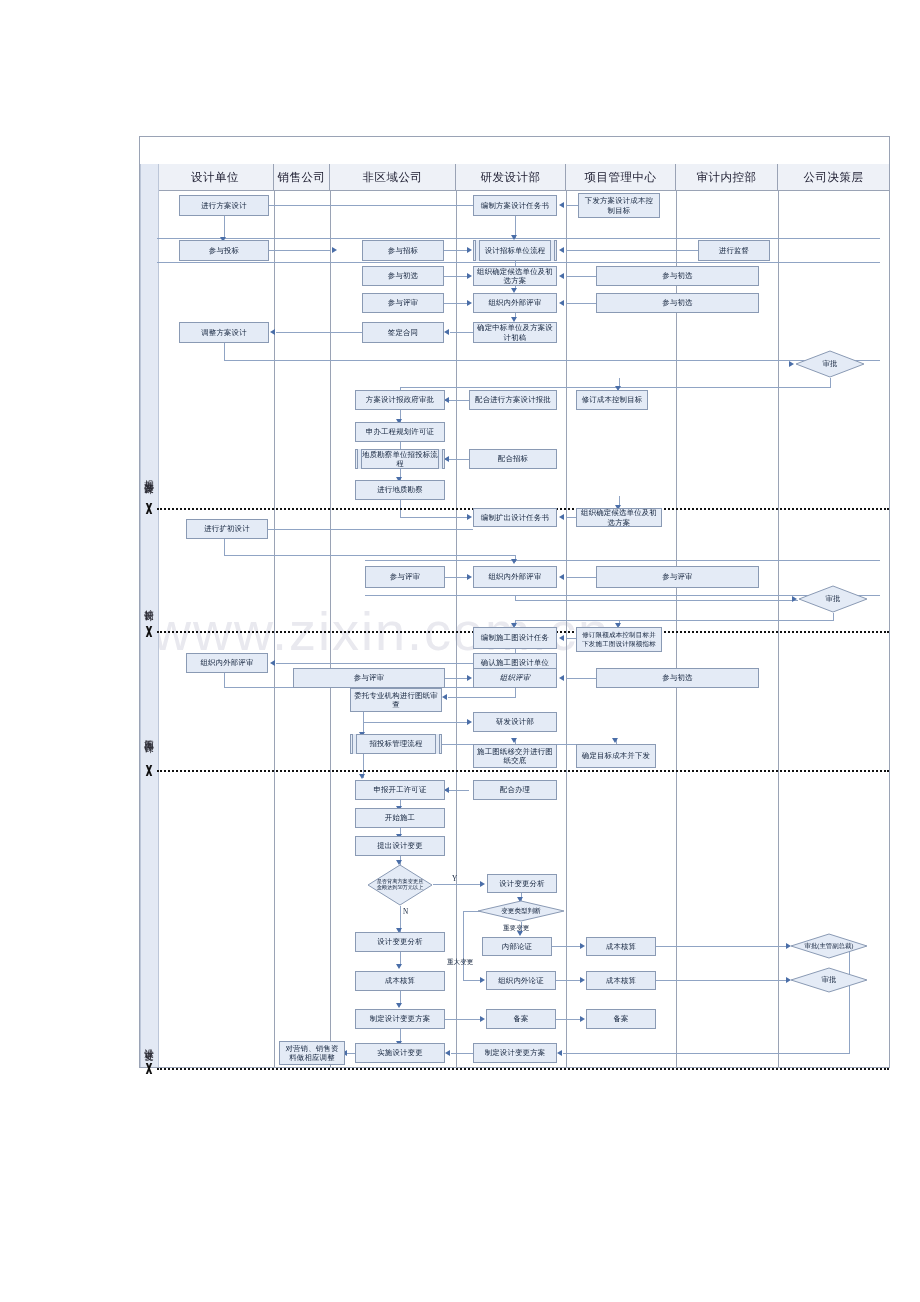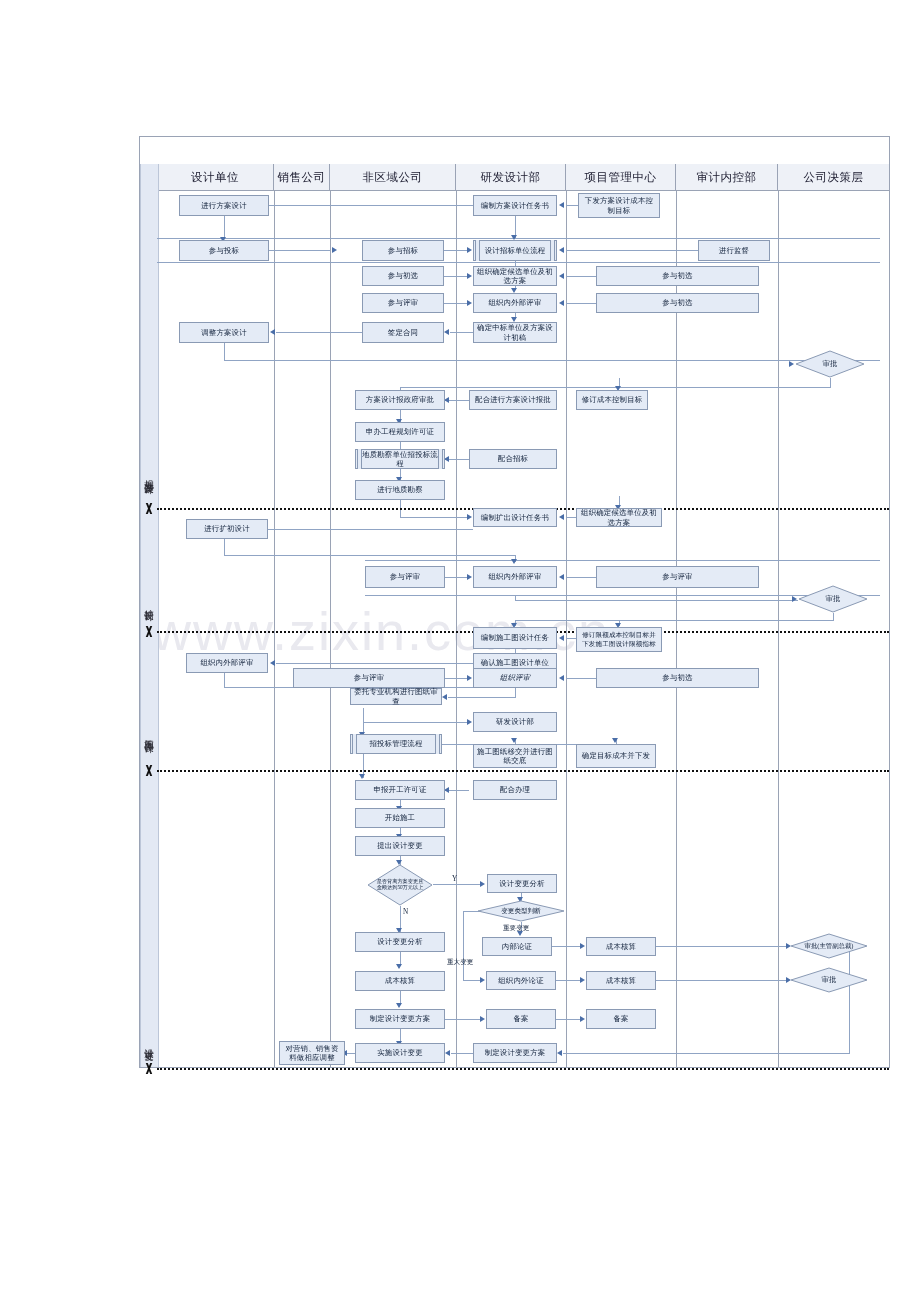--- a/index.html
+++ b/index.html
@@ -276,21 +276,21 @@
   <div class="ln lnh" style="left:445px;top:678px;width:24px;"></div>
   <div class="ar r" style="left:467px;top:675px;"></div>
   <div class="node" style="left:473px;top:668px;width:84px;height:20px;font-style:italic;">组织评审</div>
   <div class="ln lnh" style="left:566px;top:678px;width:30px;"></div>
   <div class="ar l" style="left:559px;top:675px;"></div>
   <div class="node" style="left:596px;top:668px;width:163px;height:20px;">参与初选</div>
 
   <div class="ln lnv" style="left:515px;top:688px;height:10px;"></div>
   <div class="ln lnh" style="left:448px;top:697px;width:67px;"></div>
   <div class="ar l" style="left:442px;top:694px;"></div>
-  <div class="node" style="left:350px;top:688px;width:92px;height:17px;">委托专业机构进行图纸审查</div>
+  <div class="node" style="left:350px;top:688px;width:92px;height:24px;">委托专业机构进行图纸审查</div>
   <div class="ln lnv" style="left:363px;top:708px;height:15px;"></div>
   <div class="ln lnh" style="left:363px;top:722px;width:106px;"></div>
   <div class="ar r" style="left:467px;top:719px;"></div>
   <div class="node" style="left:473px;top:712px;width:84px;height:20px;">研发设计部</div>
 
   <div class="ln lnv" style="left:363px;top:722px;height:14px;"></div>
   <div class="ar d" style="left:359px;top:732px;"></div>
   <div class="node sub" style="left:350px;top:734px;width:92px;height:20px;">招投标管理流程</div>
   <div class="ln lnh" style="left:442px;top:744px;width:174px;"></div>
   <div class="ln lnv" style="left:515px;top:738px;height:6px;"></div>

